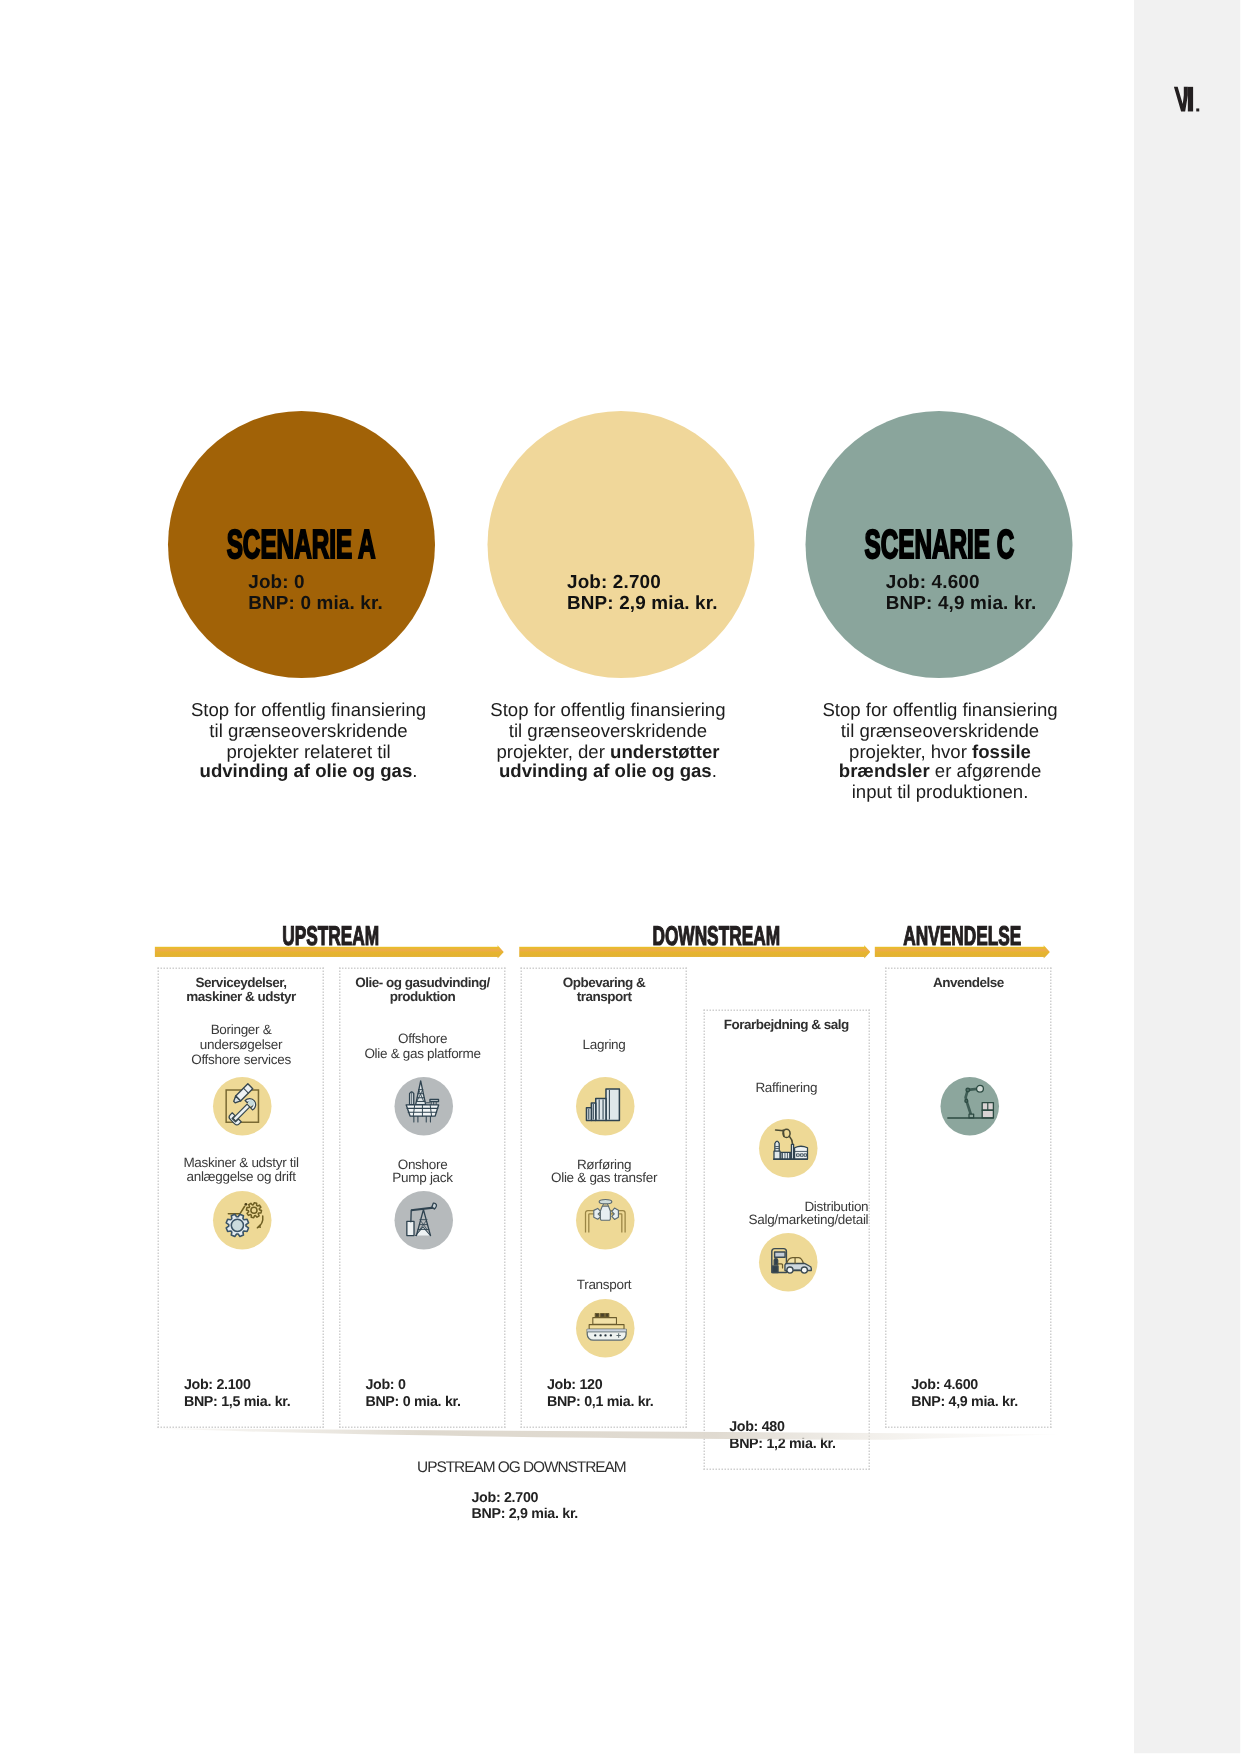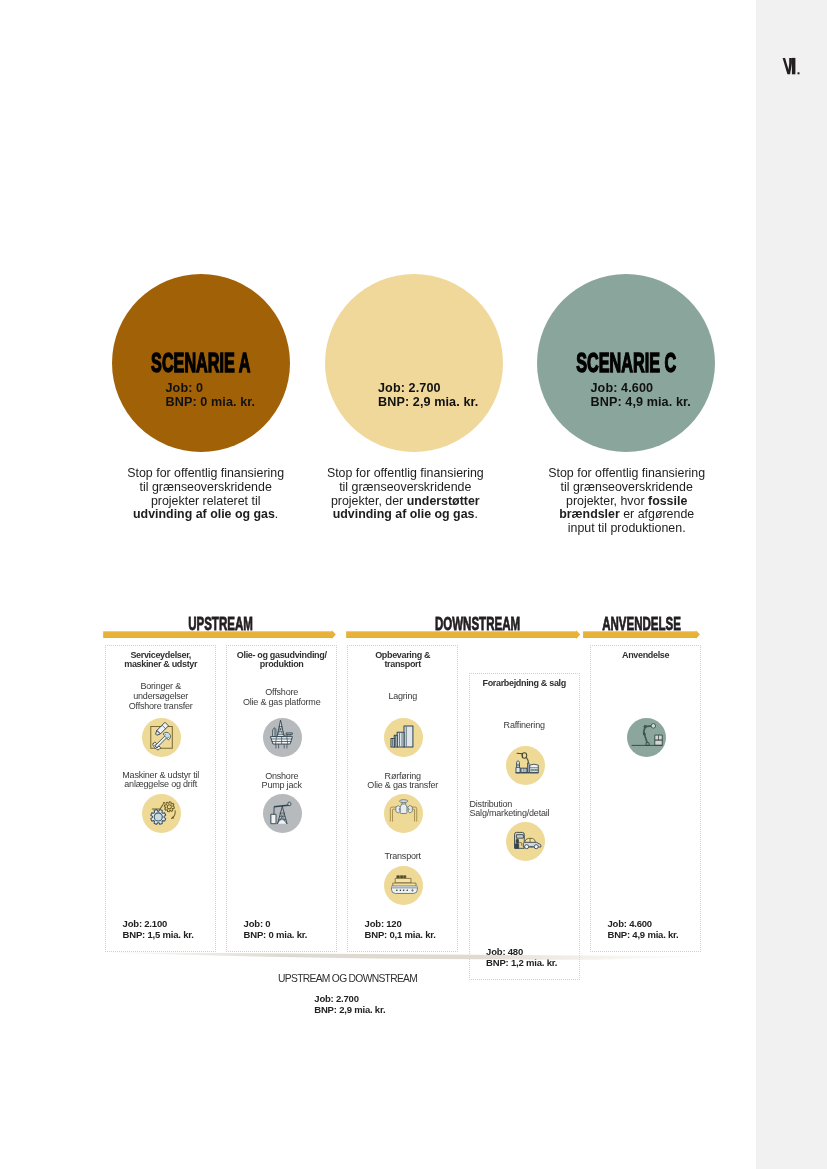--- a/index.html
+++ b/index.html
@@ -156,21 +156,21 @@
       </div>
       <div class="arrowlabel" style="left: 522px; width: 240px; top: 615.1px;"><span>ANVENDELSE</span></div>
       <div class="col" style="left: 105px; top: 645px; width: 111.4px; height: 307px;">
         <div class="col-title">
           <div>Serviceydelser,</div>
           <div>maskiner &amp; udstyr</div>
         </div>
         <div class="stage-label" style="position:absolute;left:0;right:0;top:36.4px;text-align:center">
           <div>Boringer &amp;</div>
           <div>undersøgelser</div>
-          <div>Offshore transfer</div>
+          <div>Offshore services</div>
         </div>
         <div class="icon-circle" style="position:absolute;left:36.400000000000006px;top:71.6px;background:#eed996">
           <svg viewBox="0 0 48 48" xmlns="http://www.w3.org/2000/svg">
             <g fill="none" stroke="#7a6a33" stroke-width="1.25" stroke-linecap="butt" stroke-linejoin="miter">
               <path d="M10.8 10.6 H37.3 V37.2 H10.8 Z"></path>
             </g>
             <g stroke="#37474f" stroke-width="1.15" stroke-linejoin="round" stroke-linecap="round">
               <path d="M28.6 5.6 L32.6 9.6 L22.6 19.6 L18.6 15.6 Z" fill="#eef2f4"></path>
               <path d="M18.6 15.6 L22.6 19.6 L18.2 21.2 L17.0 20.0 Z" fill="#dbe3e7"></path>
               <path d="M25.0 9.2 L29.0 13.2" stroke-width="0.85" fill="none"></path>
@@ -357,21 +357,21 @@
             </g>
             <g stroke="#2f4350" stroke-width="0.7" fill="none">
               <path d="M13.3 22.6 h3.0 M13.3 24.2 h3.0"></path>
               <path d="M19.3 27.3 V32.9 M21.3 27.3 V32.9 M23.3 27.3 V32.9 M25.0 27.3 V32.9"></path>
               <path d="M29.2 26.6 h10.6"></path>
               <path d="M30.8 28.6 h2.2 v2.0 h-2.2 Z M34.0 28.6 h2.2 v2.0 h-2.2 Z M37.0 28.6 h2.0 v2.0 h-2.0 Z"></path>
             </g>
             <path d="M11.6 33.0 h28.4" stroke="#2f4350" stroke-width="1.2"></path>
           </svg>
         </div>
-        <div class="stage-label" style="position:absolute;left:0;right:0;top:125.8px;text-align:left">
+        <div class="stage-label" style="position:absolute;left:0;right:0;top:125.8px;text-align:right">
           <div>Distribution</div>
           <div>Salg/marketing/detail</div>
         </div>
         <div class="icon-circle" style="position:absolute;left:36.400000000000006px;top:147.5px;background:#eed996">
           <svg viewBox="0 0 48 48" xmlns="http://www.w3.org/2000/svg">
             <g stroke="#3b4a52" stroke-width="1.15" stroke-linejoin="round" fill="none">
               <path d="M10.5 15.2 a2.4 2.4 0 0 1 2.4 -2.4 h7.2 a2.4 2.4 0 0 1 2.4 2.4 v17.2 h-12.0 Z"></path>
               <path d="M12.8 15.6 h8.6 v4.3 h-8.6 Z" fill="#c3ccd6"></path>
               <path d="M12.5 22.4 a1.4 1.4 0 0 1 2.8 0 v3.6 h-2.8 Z" fill="#32414a"></path>
               <path d="M11.2 27.0 h4.4 v5.4 h-4.4 Z" fill="#32414a"></path>

